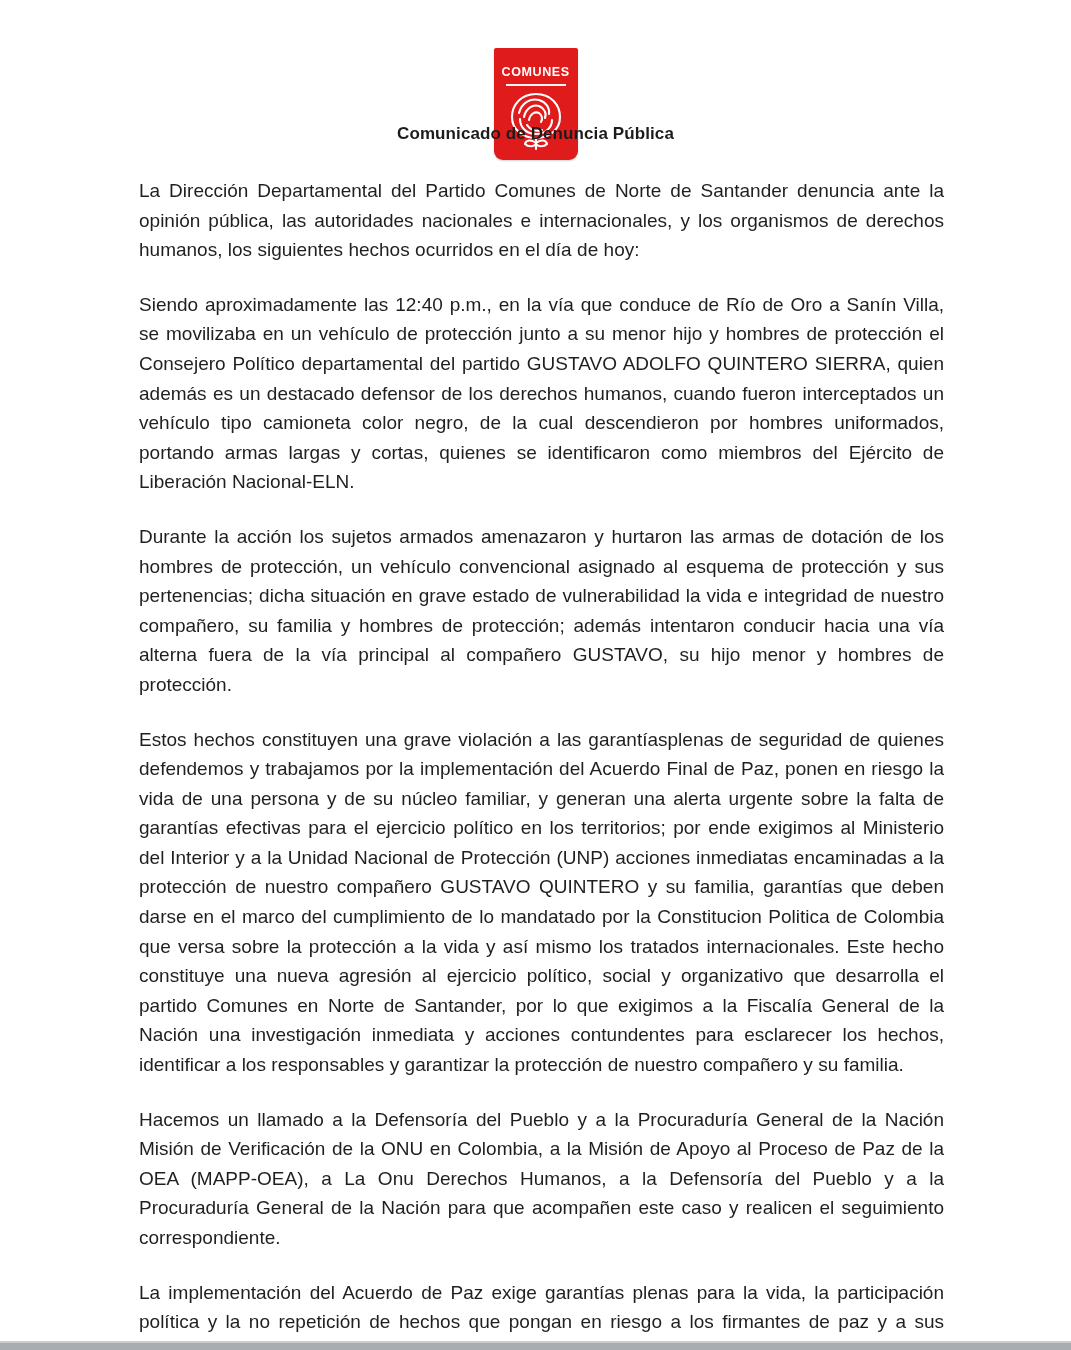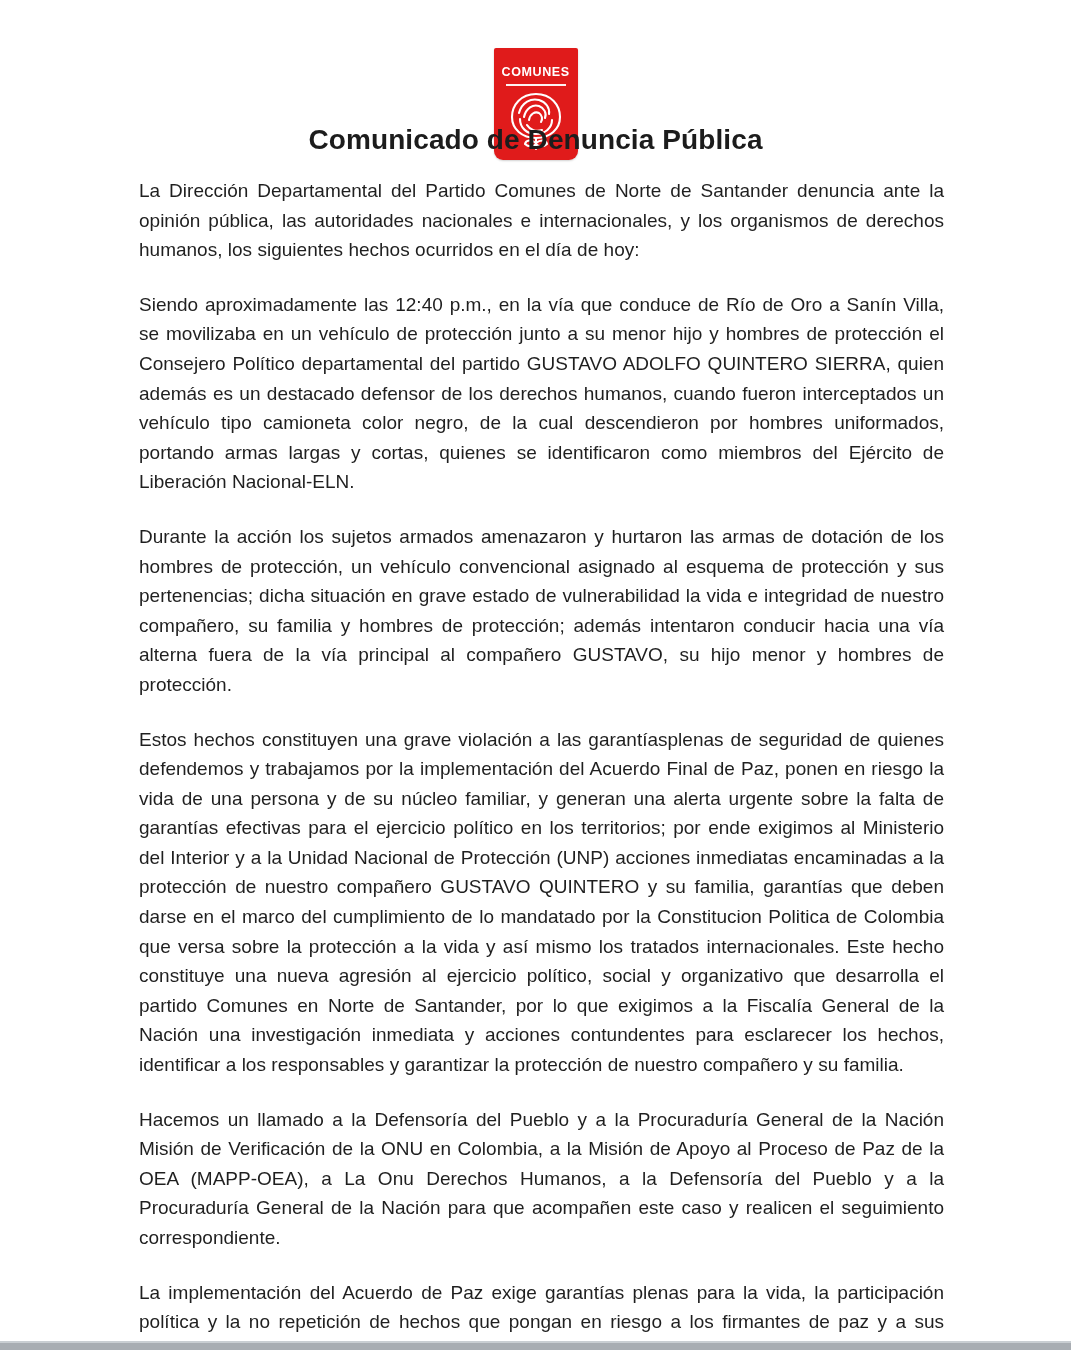--- a/index.html
+++ b/index.html
@@ -71,21 +71,21 @@
     display: block;
   }
 
   
   .doc-title {
     position: absolute;
     top: 124px;
     left: 0;
     width: 1071px;
     text-align: center;
-    font-size: 28px;
+    font-size: 17px;
     font-weight: bold;
     color: #1c1c1c;
     letter-spacing: 0.1px;
     font-family: "Liberation Sans", sans-serif;
   }
 
   
   .body-text {
     position: absolute;
     top: 176px;

